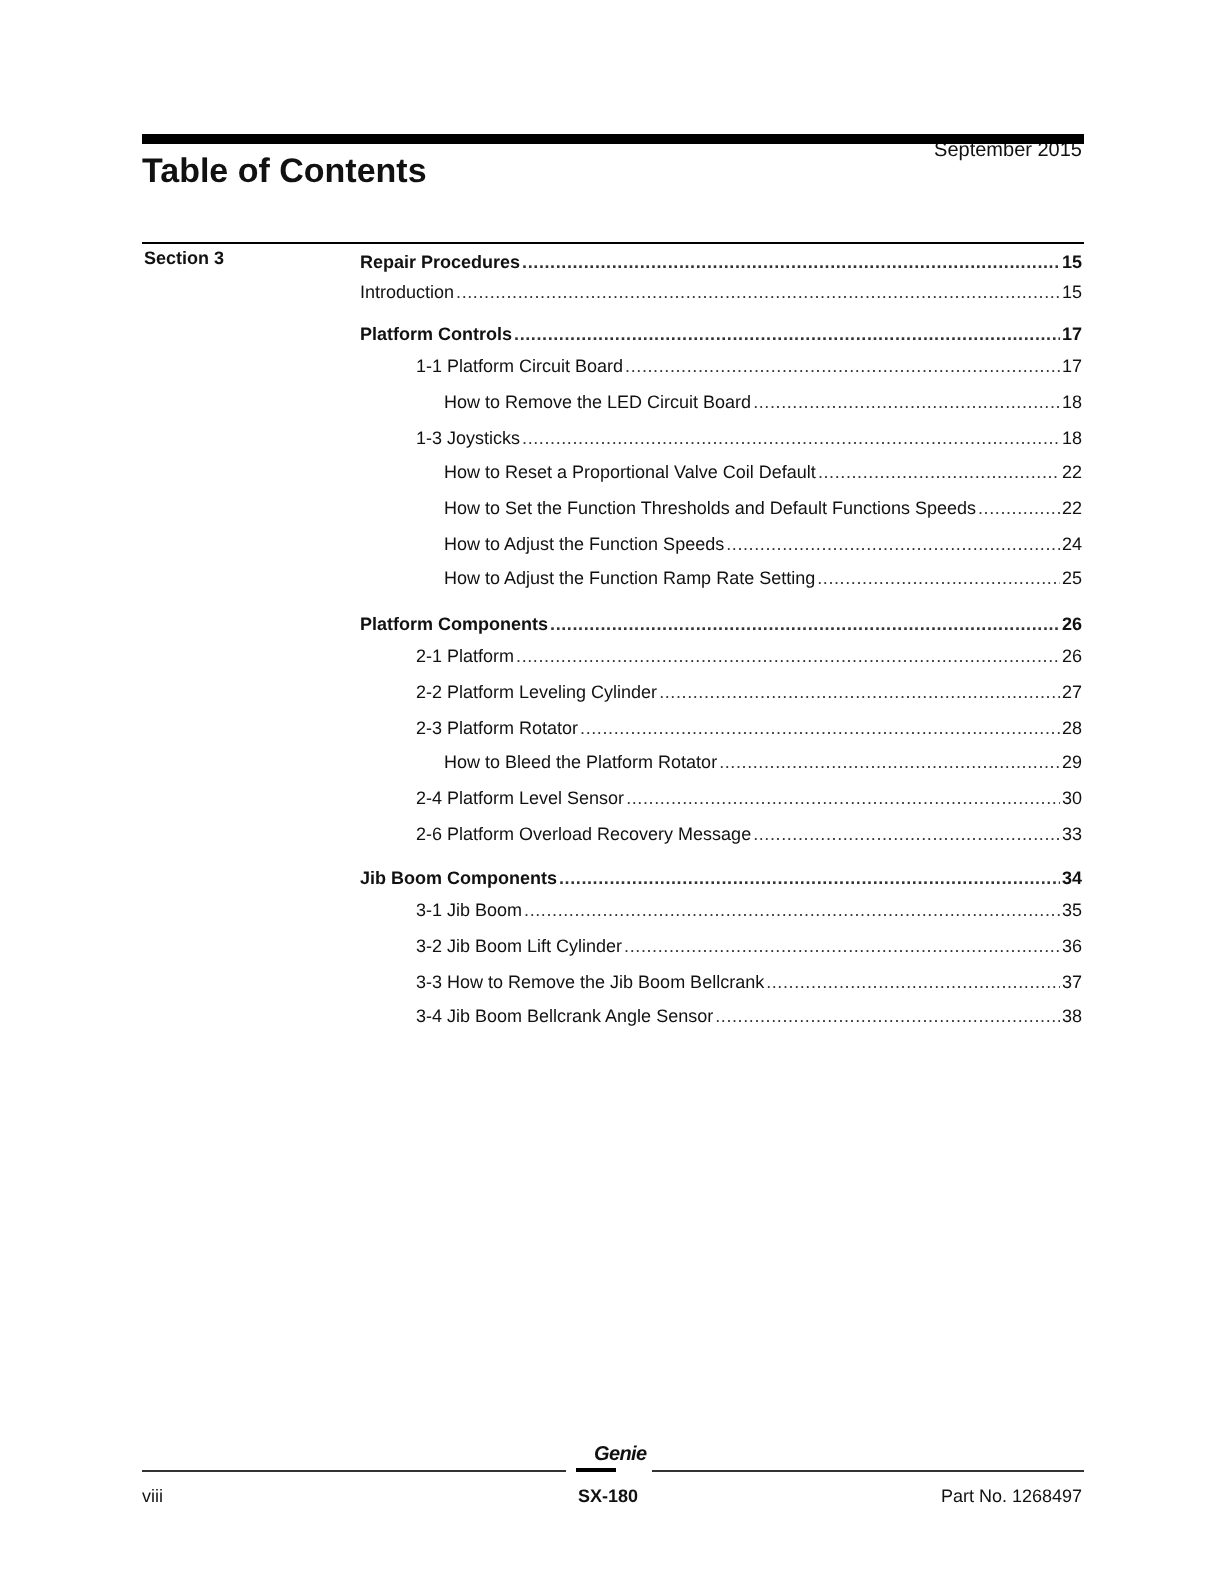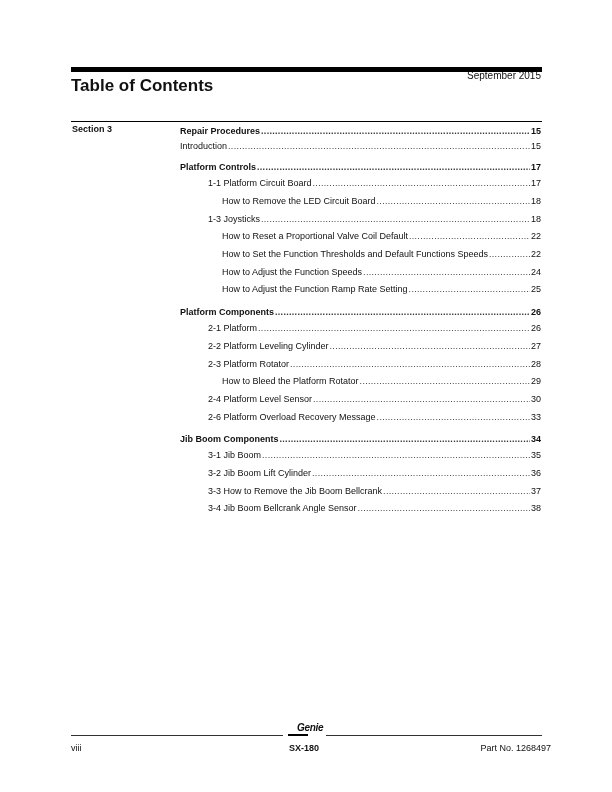--- a/index.html
+++ b/index.html
@@ -146,13 +146,13 @@
       <span class="pg">38</span>
     </div>
   </div>
 
 <div class="footer-line" style="left:71px;width:212px;"></div>
 <div class="logo">Genie</div>
 <div class="logo-sub"></div>
 <div class="footer-line" style="left:326px;width:216px;"></div>
 <div class="foot" style="left:71px;">viii</div>
 <div class="foot" style="left:289px;font-weight:bold;">SX-180</div>
-<div class="foot" style="right:61px;text-align:center;">Part No. 1268497</div>
+<div class="foot" style="right:71px;text-align:center;">Part No. 1268497</div>
 
 </body></html>

